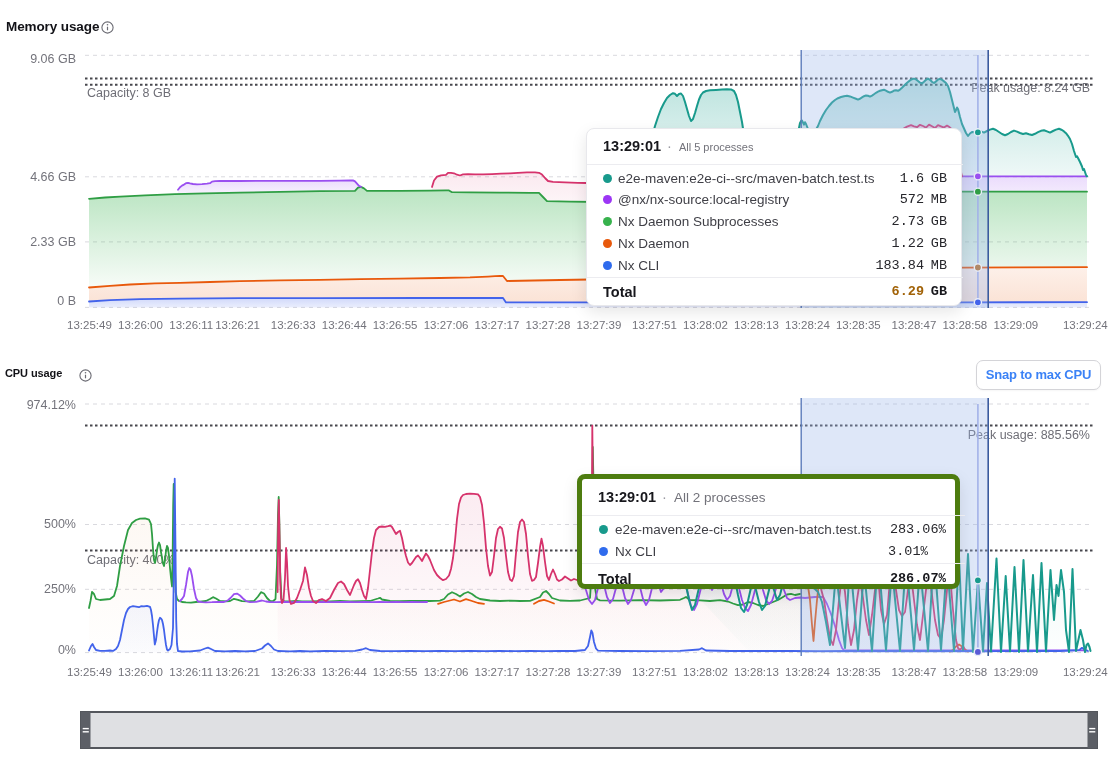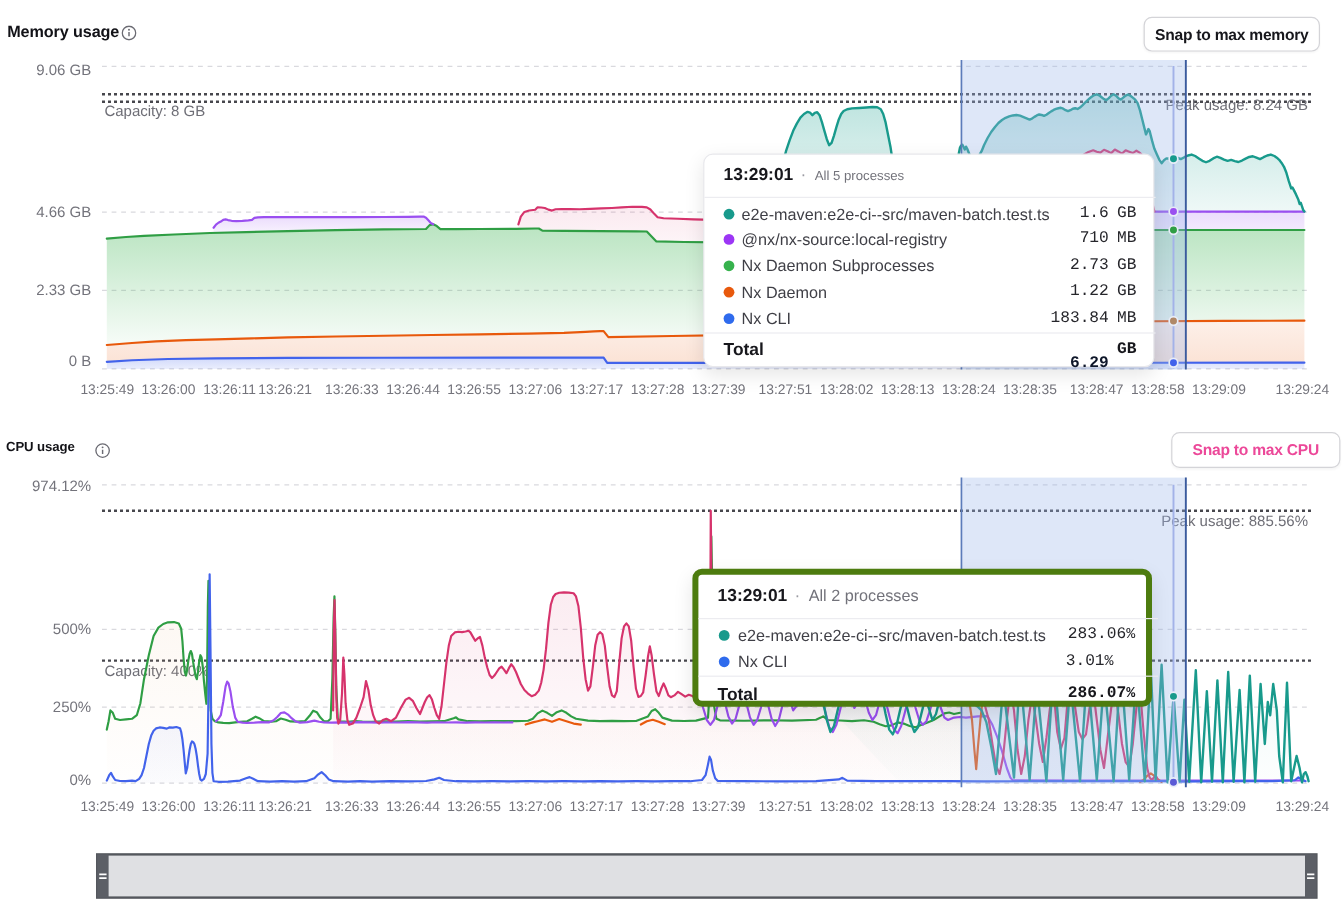--- a/index.html
+++ b/index.html
@@ -168,48 +168,47 @@
       <circle cx="6.5" cy="6.5" r="5.6" fill="none" stroke="#6b6b73" stroke-width="1.1"></circle>
       <line x1="6.5" y1="5.7" x2="6.5" y2="9.3" stroke="#6b6b73" stroke-width="1.2"></line>
       <circle cx="6.5" cy="3.8" r="0.8" fill="#6b6b73"></circle>
     </svg>
 <div style="position:absolute;left:5px;top:367px;font-size:11px;letter-spacing:-0.1px;font-weight:bold;color:#121217">CPU usage</div>
 <svg style="position:absolute;left:78.5px;top:368.5px" width="13" height="13" viewBox="0 0 13 13">
       <circle cx="6.5" cy="6.5" r="5.6" fill="none" stroke="#6b6b73" stroke-width="1.1"></circle>
       <line x1="6.5" y1="5.7" x2="6.5" y2="9.3" stroke="#6b6b73" stroke-width="1.2"></line>
       <circle cx="6.5" cy="3.8" r="0.8" fill="#6b6b73"></circle>
     </svg>
-<div style="position:absolute;left:953px;top:14px;width:147px;height:29px;border:1px solid #d4d4d8;border-radius:7px;background:#fff;box-shadow:0 1px 2px rgba(0,0,0,0.04);font-size:13px;letter-spacing:-0.2px;font-weight:bold;color:#17171c;text-align:center;line-height:27px">Snap to max memory</div>
-<div style="position:absolute;left:976px;top:360px;width:141px;height:30px;border:1px solid #d4d4d8;border-radius:7px;background:#fff;box-shadow:0 1px 2px rgba(0,0,0,0.04);font-size:13px;letter-spacing:-0.2px;font-weight:bold;color:#ec4899;text-align:center;line-height:28px">Snap to max CPU</div>
+<div style="position:absolute;left:976px;top:360px;width:125px;height:30px;border:1px solid #d4d4d8;border-radius:7px;background:#fff;box-shadow:0 1px 2px rgba(0,0,0,0.04);font-size:13px;letter-spacing:-0.2px;font-weight:bold;color:#3b82f6;text-align:center;line-height:28px">Snap to max CPU</div>
 <div style="position:absolute;left:586px;top:128px;width:376px;height:178px;background:#ffffff;border:1px solid #e8e8ec;border-radius:8px;box-shadow:0 6px 16px rgba(0,0,0,0.10);font-family:'Liberation Sans',sans-serif">
       <div style="position:absolute;left:16px;top:9px;font-size:14.5px;font-weight:bold;color:#17171c">13:29:01<span style="font-weight:normal;color:#9a9aa2;margin:0 7px 0 6px">·</span><span style="font-weight:normal;font-size:11px;color:#72727a">All 5 processes</span></div>
       <div style="position:absolute;left:0px;top:35px;width:376px;height:1px;background:#ececf0"></div>
       <div style="position:absolute;left:16px;top:44.5px;width:9px;height:9px;border-radius:50%;background:#189a8c"></div>
       <div style="position:absolute;left:31px;top:41.5px;font-size:13.5px;color:#3f3f46">e2e-maven:e2e-ci--src/maven-batch.test.ts</div>
       <div style="position:absolute;right:37px;top:41.5px;font-size:13.5px;font-family:'Liberation Mono',monospace;color:#26262b;text-align:center">1.6</div>
       <div style="position:absolute;right:14px;top:41.5px;font-size:13.5px;font-family:'Liberation Mono',monospace;color:#26262b">GB</div>
       <div style="position:absolute;left:16px;top:66.3px;width:9px;height:9px;border-radius:50%;background:#9c36f5"></div>
       <div style="position:absolute;left:31px;top:63.3px;font-size:13.5px;color:#3f3f46">@nx/nx-source:local-registry</div>
-      <div style="position:absolute;right:37px;top:63.3px;font-size:13.5px;font-family:'Liberation Mono',monospace;color:#26262b;text-align:right">710</div>
+      <div style="position:absolute;right:37px;top:63.3px;font-size:13.5px;font-family:'Liberation Mono',monospace;color:#26262b;text-align:right">572</div>
       <div style="position:absolute;right:14px;top:63.3px;font-size:13.5px;font-family:'Liberation Mono',monospace;color:#26262b">MB</div>
       <div style="position:absolute;left:16px;top:88.1px;width:9px;height:9px;border-radius:50%;background:#37b24d"></div>
       <div style="position:absolute;left:31px;top:85.1px;font-size:13.5px;color:#3f3f46">Nx Daemon Subprocesses</div>
       <div style="position:absolute;right:37px;top:85.1px;font-size:13.5px;font-family:'Liberation Mono',monospace;color:#26262b;text-align:right">2.73</div>
       <div style="position:absolute;right:14px;top:85.1px;font-size:13.5px;font-family:'Liberation Mono',monospace;color:#26262b">GB</div>
       <div style="position:absolute;left:16px;top:109.9px;width:9px;height:9px;border-radius:50%;background:#e8590c"></div>
       <div style="position:absolute;left:31px;top:106.9px;font-size:13.5px;color:#3f3f46">Nx Daemon</div>
       <div style="position:absolute;right:37px;top:106.9px;font-size:13.5px;font-family:'Liberation Mono',monospace;color:#26262b;text-align:center">1.22</div>
       <div style="position:absolute;right:14px;top:106.9px;font-size:13.5px;font-family:'Liberation Mono',monospace;color:#26262b">GB</div>
       <div style="position:absolute;left:16px;top:131.7px;width:9px;height:9px;border-radius:50%;background:#2f6bed"></div>
       <div style="position:absolute;left:31px;top:128.7px;font-size:13.5px;color:#3f3f46">Nx CLI</div>
       <div style="position:absolute;right:37px;top:128.7px;font-size:13.5px;font-family:'Liberation Mono',monospace;color:#26262b;text-align:right">183.84</div>
       <div style="position:absolute;right:14px;top:128.7px;font-size:13.5px;font-family:'Liberation Mono',monospace;color:#26262b">MB</div>
       <div style="position:absolute;left:0px;top:147.5px;width:376px;height:1px;background:#ececf0"></div>
       <div style="position:absolute;left:16px;top:155px;font-size:14.5px;font-weight:bold;color:#17171c">Total</div>
-      <div style="position:absolute;right:37px;top:167px;font-size:13.5px;font-weight:bold;font-family:'Liberation Mono',monospace;color:#0f172a">6.29</div>
+      <div style="position:absolute;right:37px;top:155px;font-size:13.5px;font-weight:bold;font-family:'Liberation Mono',monospace;color:#a16207">6.29</div>
       <div style="position:absolute;right:14px;top:155px;font-size:13.5px;font-weight:bold;font-family:'Liberation Mono',monospace;color:#17171c">GB</div>
     </div>
 <div style="position:absolute;left:577px;top:474px;width:383px;height:115px;background:#ffffff;border:5px solid #4d7c0f;border-radius:8px;box-shadow:0 6px 16px rgba(0,0,0,0.10);font-family:'Liberation Sans',sans-serif">
       <div style="position:absolute;left:16px;top:10px;font-size:14.5px;font-weight:bold;color:#17171c">13:29:01<span style="font-weight:normal;color:#9a9aa2;margin:0 7px 0 6px">·</span><span style="font-weight:normal;font-size:13.5px;color:#72727a">All 2 processes</span></div>
       <div style="position:absolute;left:0px;top:36px;width:383px;height:1px;background:#ececf0"></div>
       <div style="position:absolute;left:17px;top:45.5px;width:9px;height:9px;border-radius:50%;background:#189a8c"></div>
       <div style="position:absolute;left:33px;top:42.5px;font-size:13.5px;color:#3f3f46">e2e-maven:e2e-ci--src/maven-batch.test.ts</div>
       <div style="position:absolute;right:9px;top:42.5px;font-size:13.5px;font-family:'Liberation Mono',monospace;color:#26262b">283.06<span style="font-size:12.5px">%</span></div>
       <div style="position:absolute;left:17px;top:68.1px;width:9px;height:9px;border-radius:50%;background:#2f6bed"></div>
       <div style="position:absolute;left:33px;top:65.1px;font-size:13.5px;color:#3f3f46">Nx CLI</div>

